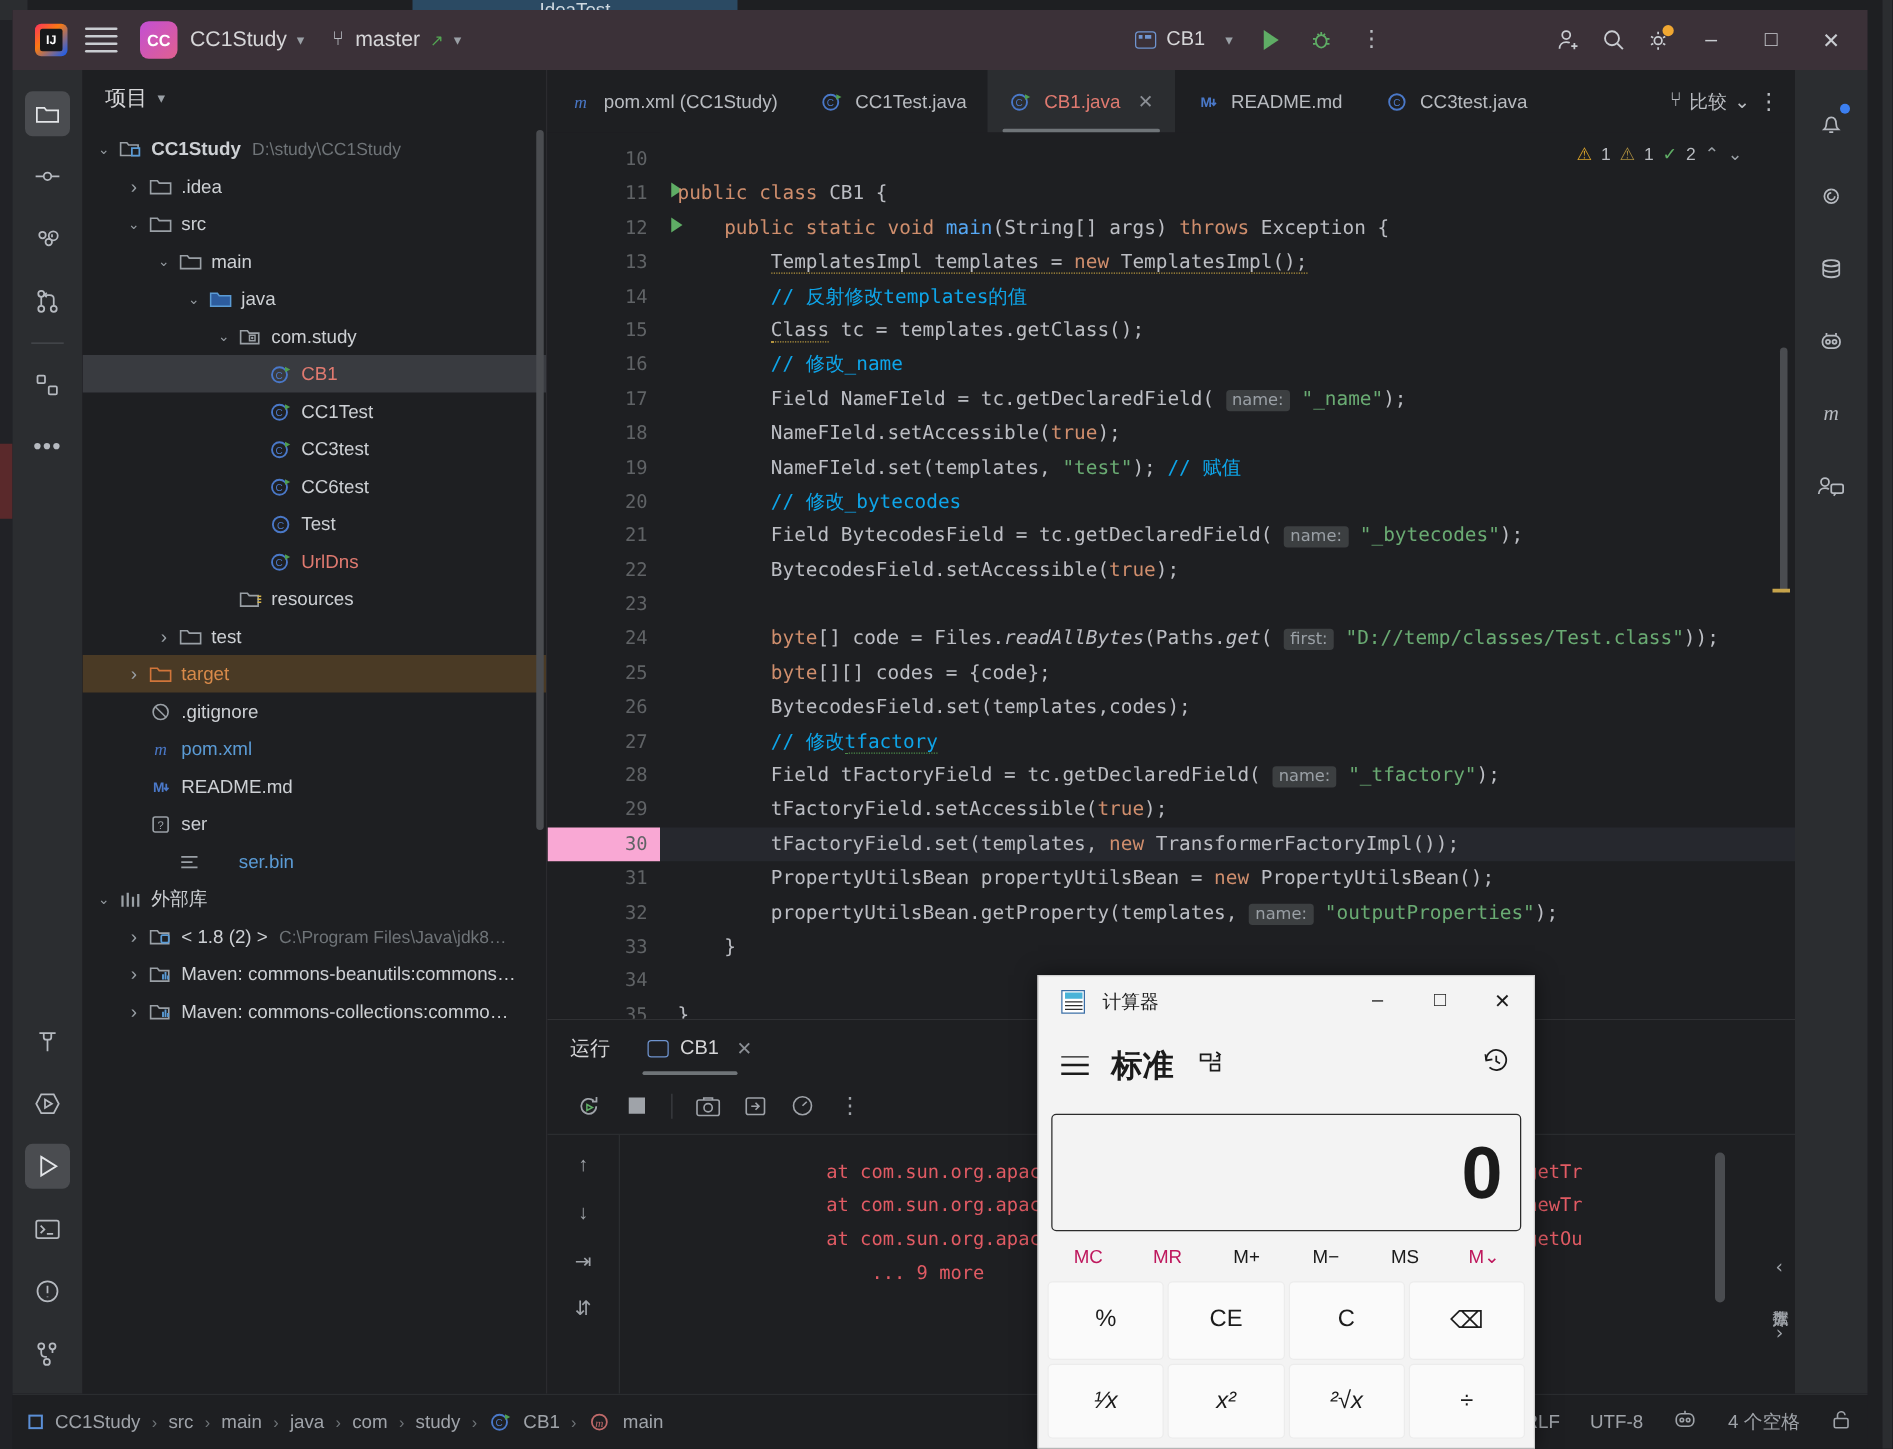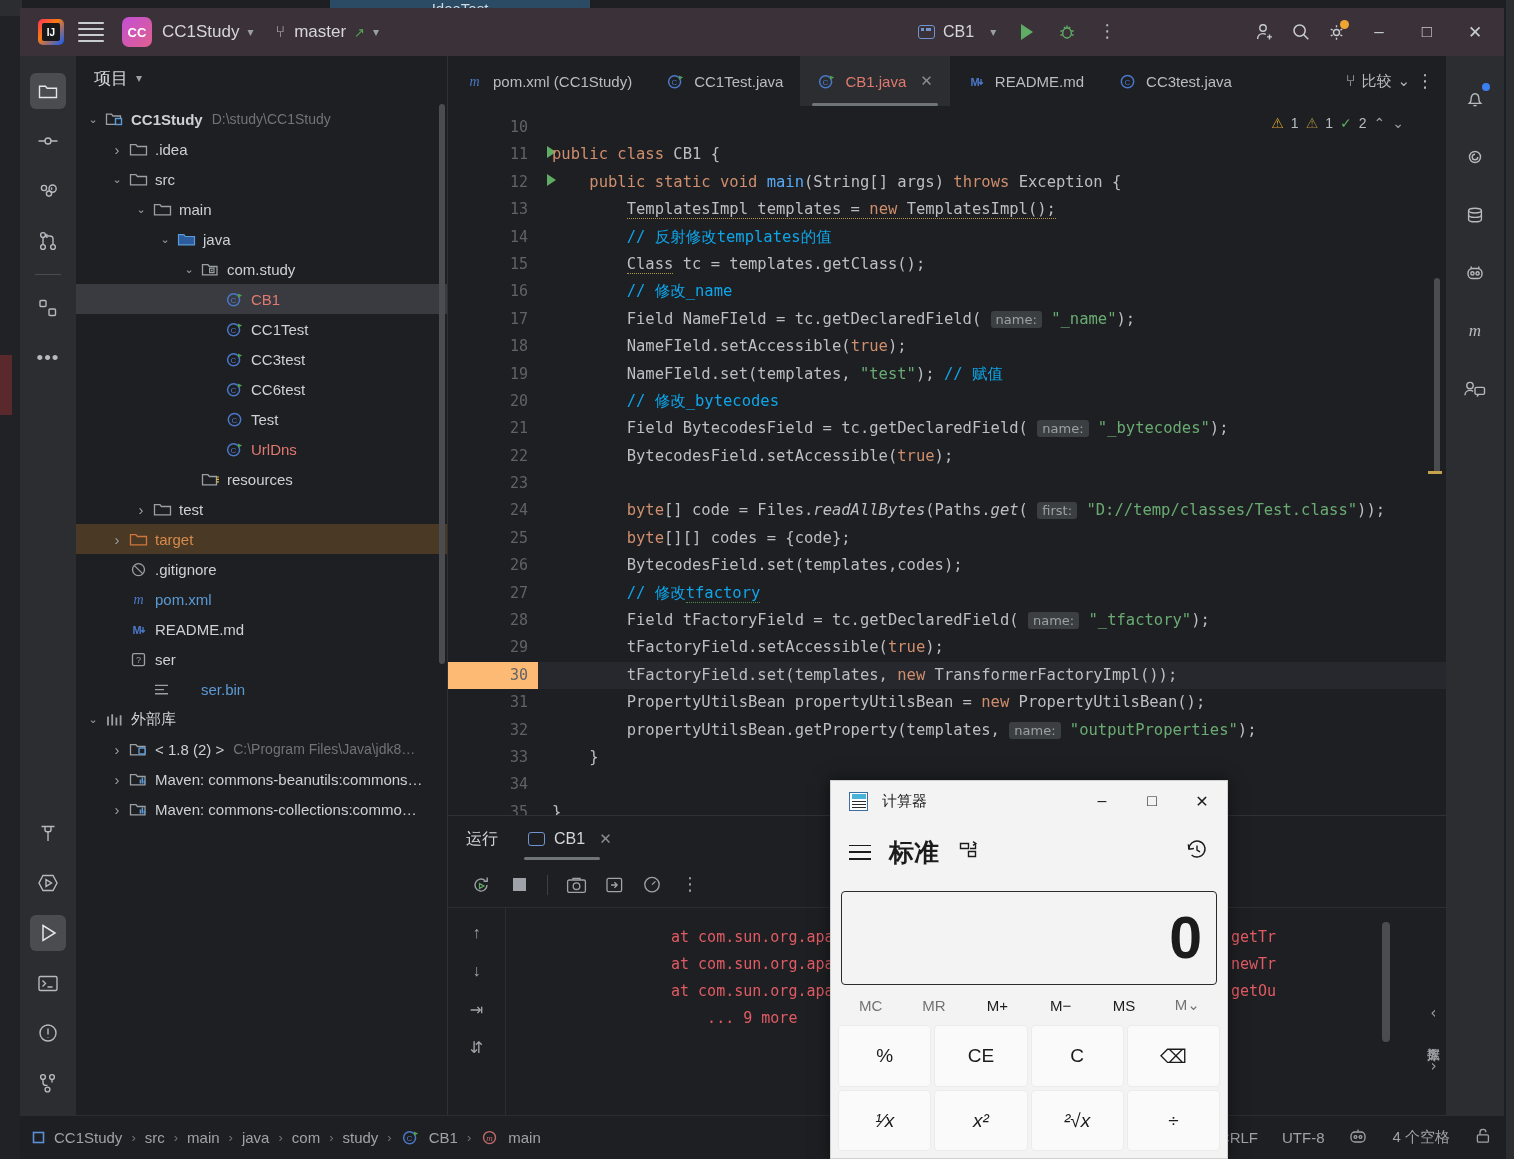--- a/index.html
+++ b/index.html
@@ -11,21 +11,21 @@
   
   .behind-top { position:absolute; left:330px; top:0; width:260px; height:16px;
                 background:#2b4a63; color:#cfd9e0; font-size:15px; text-align:center;
                 overflow:hidden; white-space:nowrap; }
   .behind-left { position:absolute; left:0; top:0; width:22px; height:1159px; background:#2b2d30; }
   .behind-left2 { position:absolute; left:0; top:16px; width:22px; height:1143px; background:#212226; }
   .behind-edge { position:absolute; left:0; top:355px; width:12px; height:60px; background:#8b2f2f; opacity:.55;}
   .behind-right { position:absolute; right:0; top:0; width:8px; height:1159px; background:#2b2d30; }
 
   
-  #win { position:absolute; left:20px; top:8px; width:1484px; height:1151px; background:#1e1f22;
+  #win { position:absolute; left:10px; top:8px; width:1484px; height:1151px; background:#1e1f22;
          display:flex; flex-direction:column; }
 
   
   .titlebar { height:48px; background:#3b3138; display:flex; align-items:center;
               padding:0 8px; flex:0 0 48px; position:relative; }
   .tb-logo { width:26px; height:26px; margin:0 14px 0 10px; border-radius:5px;
              background:linear-gradient(135deg,#fe315d 0%,#f97a12 40%,#0b5bff 100%);
              position:relative; }
   .tb-logo::after{ content:"IJ"; position:absolute; inset:4px; background:#17181a; color:#fff;
              font-size:10px; font-weight:bold; display:flex; align-items:center;
@@ -96,21 +96,21 @@
          background:#6f7478; border-radius:2px;}
   .tabx { color:#8b8f95; font-size:15px; margin-left:5px;}
   .tabtools { margin-left:auto; display:flex; align-items:center; gap:6px; padding-right:12px; color:#b9bcc1;
               font-size:15px;}
 
   
   .codewrap { flex:1; display:flex; min-height:0; position:relative; background:#1e1f22; overflow:hidden;}
   .gutter { width:90px; flex:0 0 90px; text-align:right; padding-top:8px; color:#606366;
             font-family:"DejaVu Sans Mono", monospace; font-size:15px; background:#1e1f22; position:relative;}
   .gline { height:27.4px; line-height:27.4px; padding-right:10px; position:relative;}
-  .gline.cur { background:#fdba74; }
+  .gline.cur { background:#f9a8d4; }
   .grun { position:absolute; right:-18px; top:5px; width:0;height:0;
           border-left:9px solid #5fad65;border-top:6px solid transparent;border-bottom:6px solid transparent;}
   .code { flex:1; padding-top:8px; font-family:"DejaVu Sans Mono", monospace; font-size:15.5px;
           color:#bcbec4; overflow:hidden; position:relative; white-space:pre;}
   .cline { height:27.4px; line-height:27.4px; padding-left:14px; }
   .cline.cur { background:#26282e; }
   .kw { color:#cf8e6d; }
   .fn { color:#56a8f5; }
   .str { color:#6aab73; }
   .cmt { color:#0ea5e9; }
@@ -191,21 +191,21 @@
   .chamb { width:22px;height:15px;display:flex;flex-direction:column;justify-content:space-between;cursor:pointer;}
   .chamb i{display:block;height:1.6px;background:#1b1b1b;}
   .cmode-t { font-size:25px; color:#1b1b1b; font-weight:600;}
   .chist { margin-left:auto; font-size:21px; color:#1b1b1b; cursor:pointer;}
   .cdisp { margin:8px 10px 0 10px; height:94px; border:1.6px solid #2b2b2b; border-radius:4px;
            display:flex; align-items:center; justify-content:flex-end; padding-right:14px;
            background:#f3f3f3;}
   .cdisp-val { font-size:59px; color:#1b1b1b; font-weight:600; line-height:1;}
   .cmem { height:40px; display:flex; align-items:center; padding:0 8px; }
   .cmem div { flex:1; text-align:center; font-size:15px; color:#1b1b1b; cursor:pointer;}
-  .cmem div.dis { color:#737373; }
+  .cmem div.dis { color:#be185d; }
   .ckeys { flex:1; display:grid; grid-template-columns:repeat(4,1fr); gap:3px; padding:0 7px 7px 7px;}
   .ckey { background:#fafafa; border:1px solid #ececec; border-radius:4px; display:flex;
           align-items:center; justify-content:center; font-size:19px; color:#1b1b1b; cursor:pointer;}
   .cbottomcut { position:absolute; left:0; right:0; bottom:0; height:7px; background:#f3f3f3;}
 </style>
 </head>
 <body>
 
 <div id="root">
 

